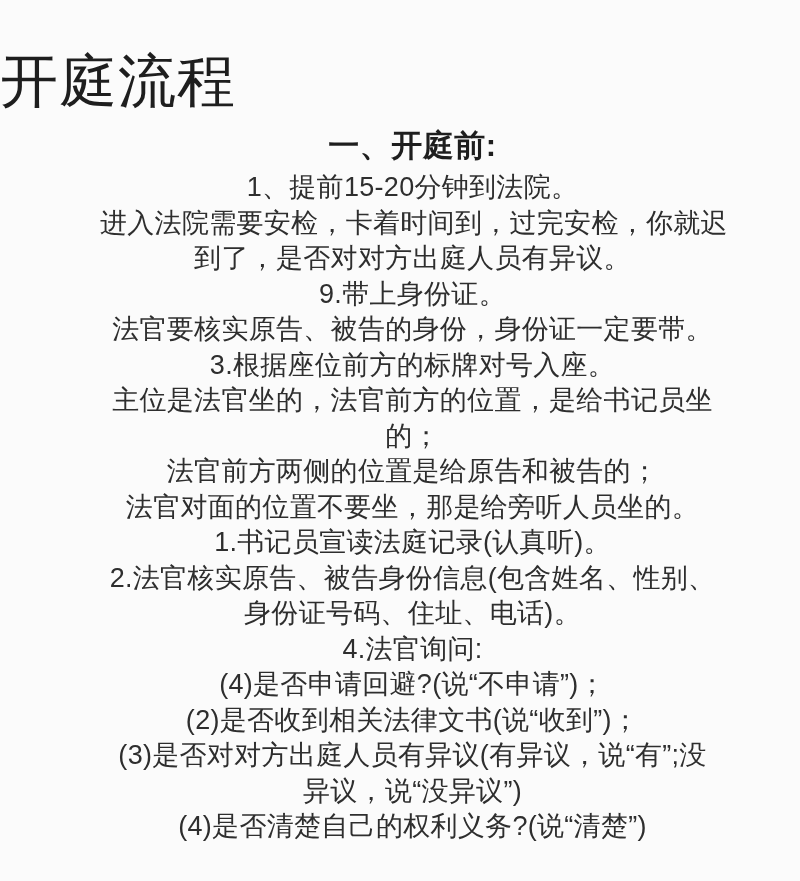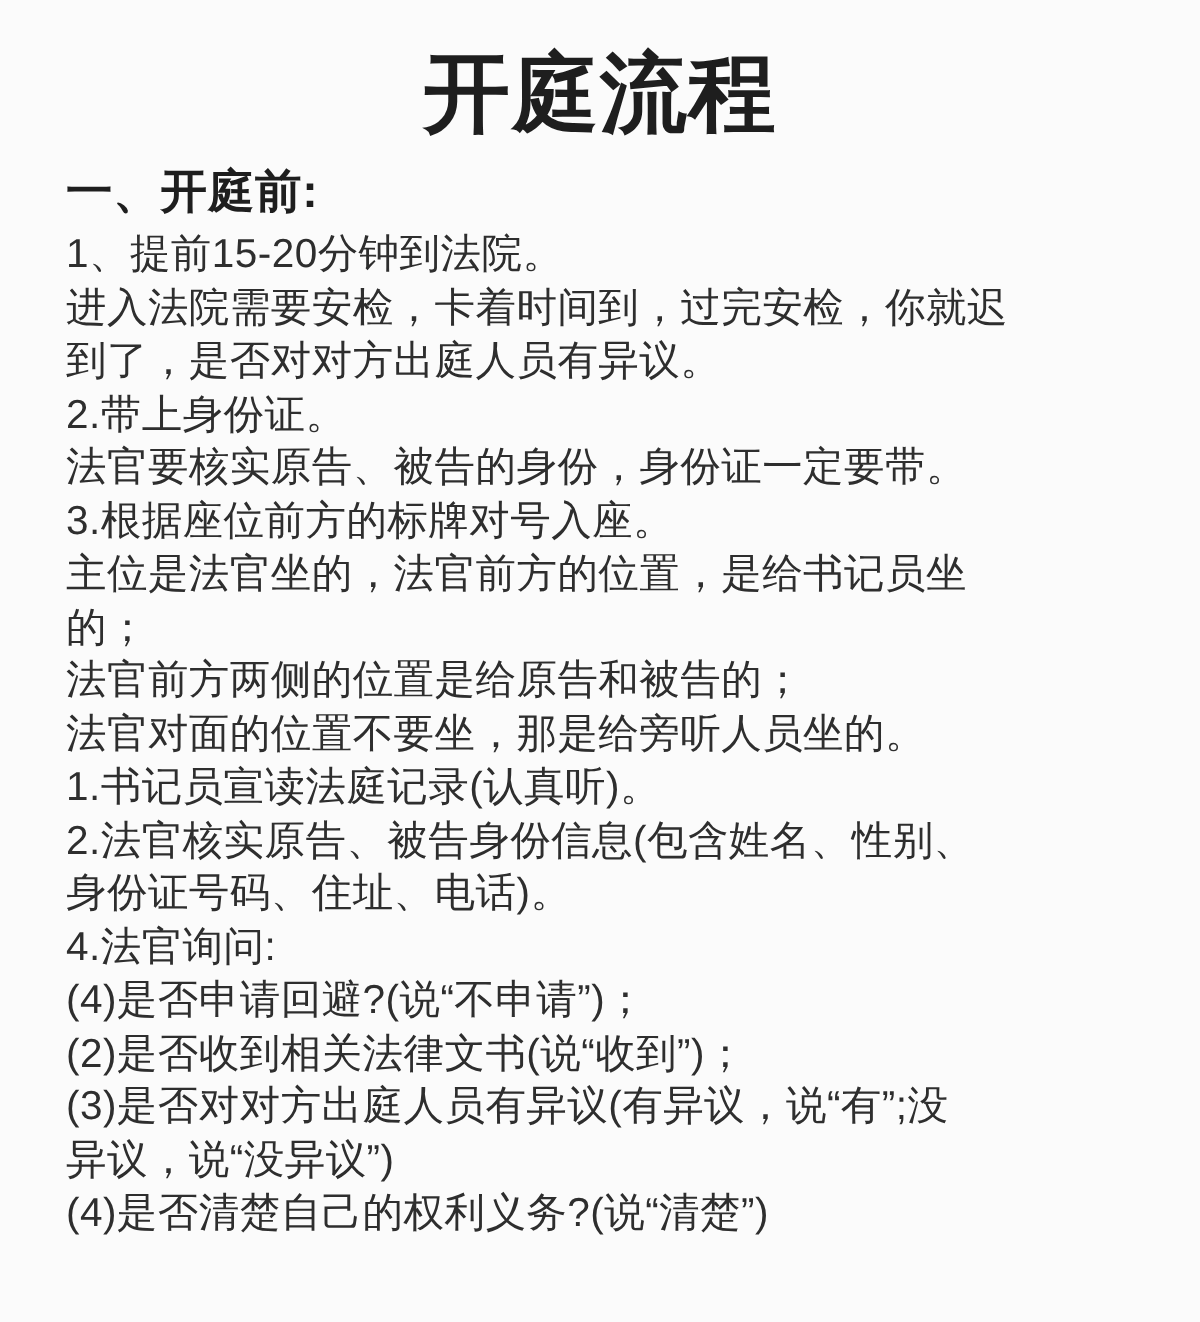--- a/index.html
+++ b/index.html
@@ -10,34 +10,35 @@
     }
     .page {
       position: relative;
       width: 800px;
       height: 881px;
       background: #fbfbfb;
       overflow: hidden;
       color: #2b2b2b;
     }
     .doc-title {
-      padding-top: 26px;
+      padding-top: 44px;
       height: 74px;
       line-height: 74px;
-      text-align: center;
+      text-align: left;
       font-size: 58px;
-      font-weight: 700;
+      font-weight: 400;
       color: #1e1e1e;
       letter-spacing: 1px;
     }
     .content {
-      margin-left: 44px;
+      margin-left: 100px;
       width: 625px;
       font-size: 27px;
       color: #2e2e2e;
+      text-align: center;
     }
     .section-heading {
       padding-top: 8px;
       padding-bottom: 4px;
       font-size: 31px;
       line-height: 40px;
       font-weight: 700;
       color: #1e1e1e;
       letter-spacing: 0.5px;
     }
@@ -54,21 +55,21 @@
 
   <div class="doc-title">开庭流程</div>
 
   <div class="content">
 
     <div class="section-heading">一、开庭前:</div>
 
     <div class="text-line">1、提前15-20分钟到法院。</div>
     <div class="text-line">进入法院需要安检，卡着时间到，过完安检，你就迟</div>
     <div class="text-line">到了，是否对对方出庭人员有异议。</div>
-    <div class="text-line">2.带上身份证。</div>
+    <div class="text-line">9.带上身份证。</div>
     <div class="text-line">法官要核实原告、被告的身份，身份证一定要带。</div>
     <div class="text-line">3.根据座位前方的标牌对号入座。</div>
     <div class="text-line">主位是法官坐的，法官前方的位置，是给书记员坐</div>
     <div class="text-line">的；</div>
     <div class="text-line">法官前方两侧的位置是给原告和被告的；</div>
     <div class="text-line">法官对面的位置不要坐，那是给旁听人员坐的。</div>
 
 
     <div class="text-line">1.书记员宣读法庭记录(认真听)。</div>
     <div class="text-line">2.法官核实原告、被告身份信息(包含姓名、性别、</div>

